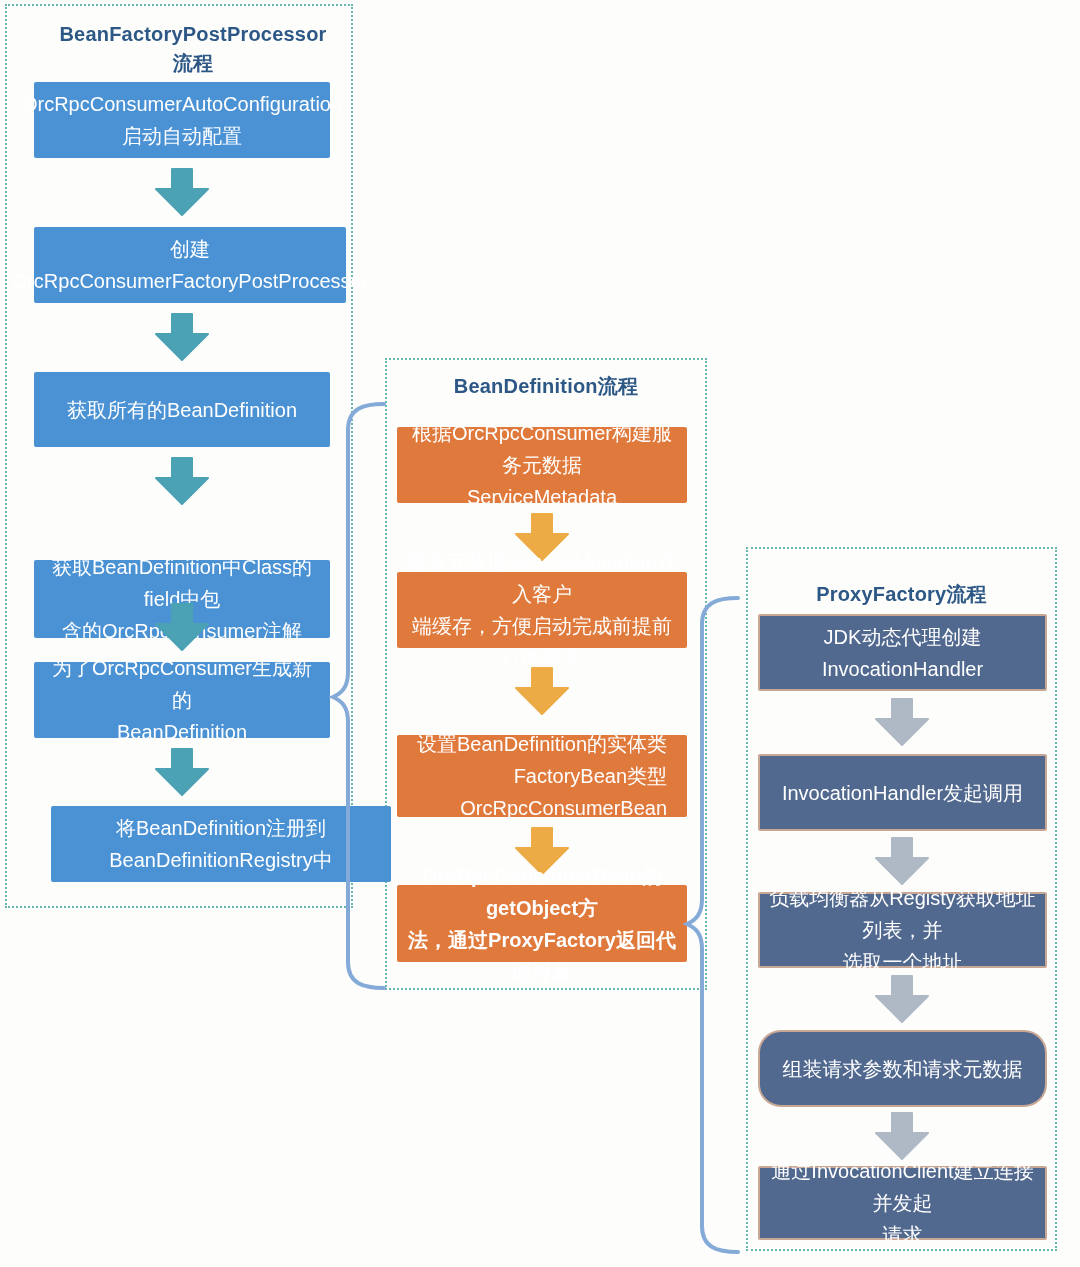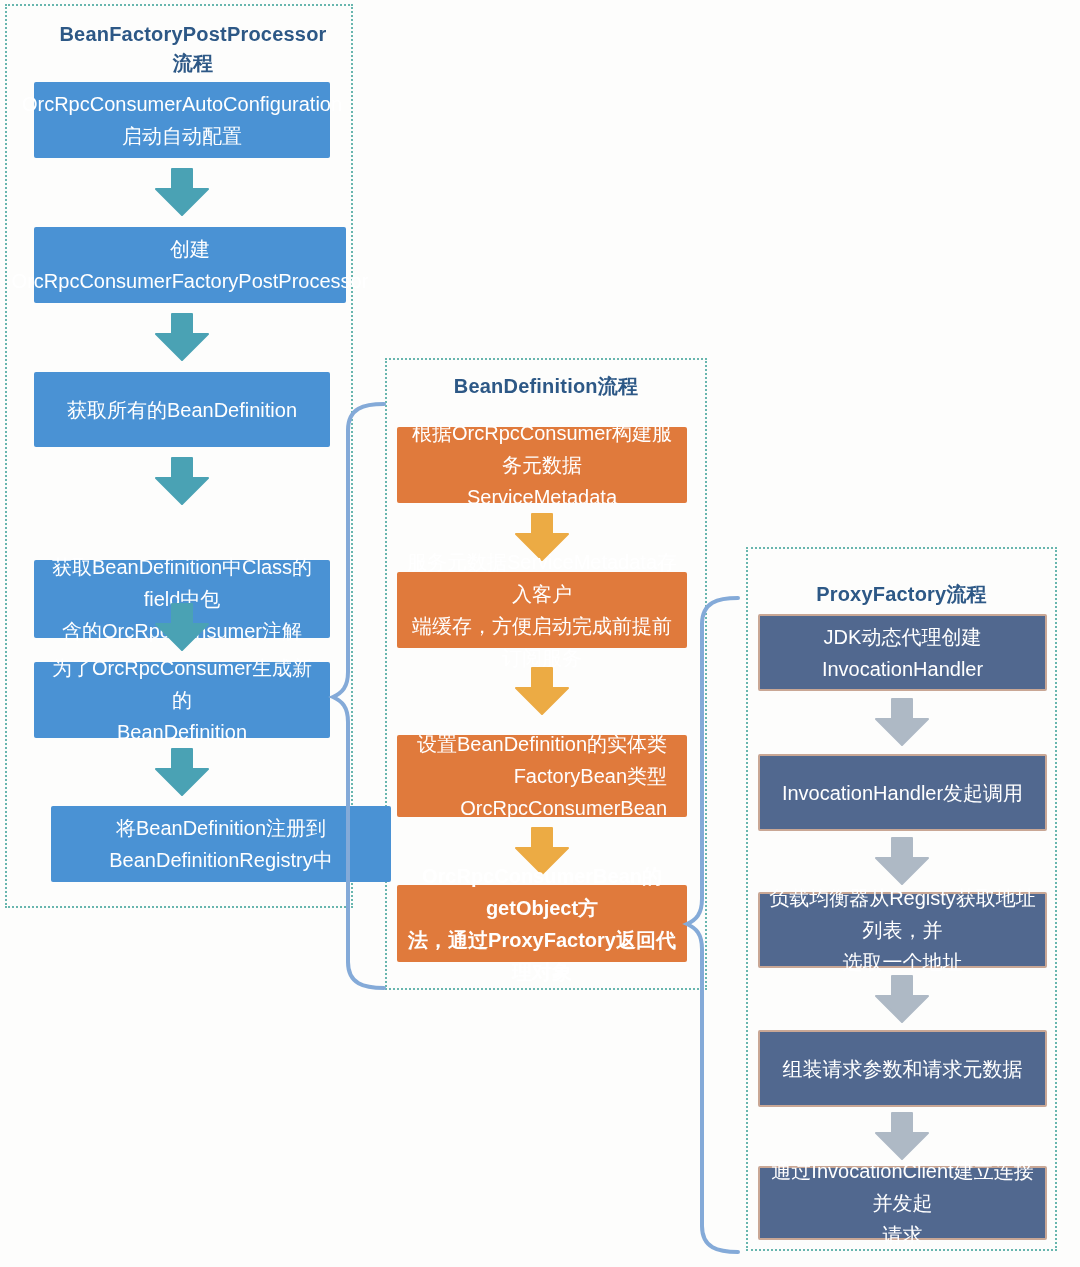--- a/index.html
+++ b/index.html
@@ -115,21 +115,21 @@
     </svg>
   <div class="box c2" style="left:758px;top:738px;width:289px;height:77px;margin-top:16px;">InvocationHandler发起调用</div>
   <svg class="arrow c2" style="left:875px;top:837px;" viewBox="0 0 54 48">
       <path d="M17 1 H37 V21 H53 L27 47 L1 21 H17 Z"></path>
     </svg>
   <div class="box c2" style="left:758px;top:892px;width:289px;height:76px;">负载均衡器从Registy获取地址列表，并
 选取一个地址</div>
   <svg class="arrow c2" style="left:875px;top:975px;" viewBox="0 0 54 48">
       <path d="M17 1 H37 V21 H53 L27 47 L1 21 H17 Z"></path>
     </svg>
-  <div class="box c2" style="left:758px;top:1030px;width:289px;height:77px;">组装请求参数和请求元数据</div>
+  <div class="box c2" style="left:758px;top:1030px;width:289px;height:77px;border-radius:23px;">组装请求参数和请求元数据</div>
   <svg class="arrow c2" style="left:875px;top:1112px;" viewBox="0 0 54 48">
       <path d="M17 1 H37 V21 H53 L27 47 L1 21 H17 Z"></path>
     </svg>
   <div class="box c2" style="left:758px;top:1166px;width:289px;height:74px;">通过InvocationClient建立连接并发起
 请求</div>
 
   <svg class="brace" style="left:330px;top:400px;" width="58" height="592" viewBox="0 0 58 592">
     <path d="M54 4 C34 4 18 8 18 30 L18 272 C18 287 12 293 3 297 C12 301 18 307 18 322 L18 562 C18 584 34 588 54 588"></path>
   </svg>
   <svg class="brace" style="left:685px;top:594px;" width="57" height="662" viewBox="0 0 57 662">

